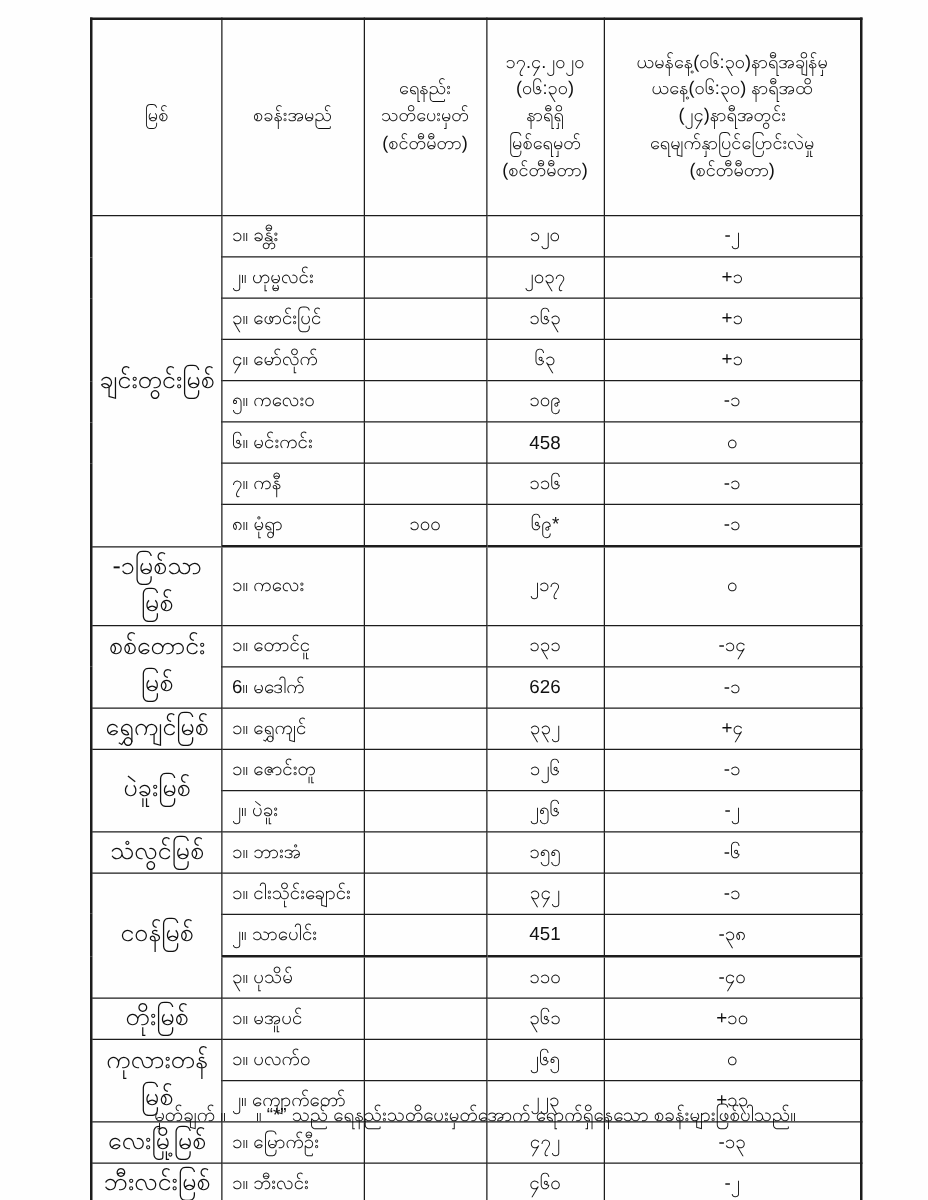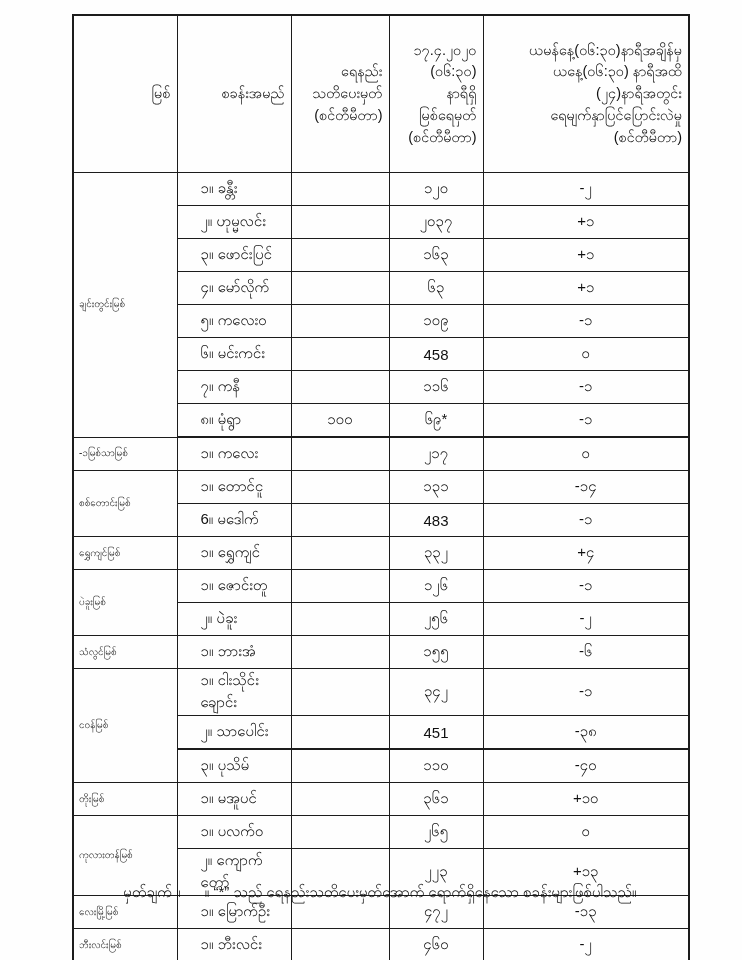--- a/index.html
+++ b/index.html
@@ -27,43 +27,43 @@
   table.levels th,
   table.levels td {
     border: 1px solid #1c1c1c;
     font-weight: normal;
     color: #101010;
   }
   
   table.levels { border: 2px solid #1c1c1c; }
   thead th {
     height: 152px;
-    text-align: right;
+    text-align: center;
     vertical-align: middle;
     font-size: 14.5px;
     line-height: 1.5;
     white-space: pre-line;
     padding: 2px 6px;
     border-bottom-width: 2px;
     margin-left: 46px;
   }
   tbody td {
     height: 30px;
     font-size: 15px;
     padding: 1px 4px;
   }
   td.river-cell {
-    text-align: left;
+    text-align: center;
     padding-left: 5px;
-    font-size: 10px;
+    font-size: 20px;
     vertical-align: middle;
   }
   td.station-cell {
     text-align: left;
-    padding-left: 23px;
+    padding-left: 8px;
   }
   td.num-cell {
     text-align: center;
   }
   tr.heavy-bottom td {
     border-bottom-width: 2.5px;
   }
   .footer {
     position: absolute;
     left: 72px;
@@ -169,21 +169,21 @@
         <tr>
           <td rowspan="2" class="river-cell">စစ်တောင်းမြစ်</td>
           <td class="station-cell">၁။ တောင်ငူ</td>
           <td class="num-cell"></td>
           <td class="num-cell">၁၃၁</td>
           <td class="num-cell">-၁၄</td>
         </tr>
         <tr>
           <td class="station-cell">6။ မဒေါက်</td>
           <td class="num-cell"></td>
-          <td class="num-cell">483</td>
+          <td class="num-cell">626</td>
           <td class="num-cell">-၁</td>
         </tr>
         <tr>
           <td rowspan="1" class="river-cell">ရွှေကျင်မြစ်</td>
           <td class="station-cell">၁။ ရွှေကျင်</td>
           <td class="num-cell"></td>
           <td class="num-cell">၃၃၂</td>
           <td class="num-cell">+၄</td>
         </tr>
         <tr>

